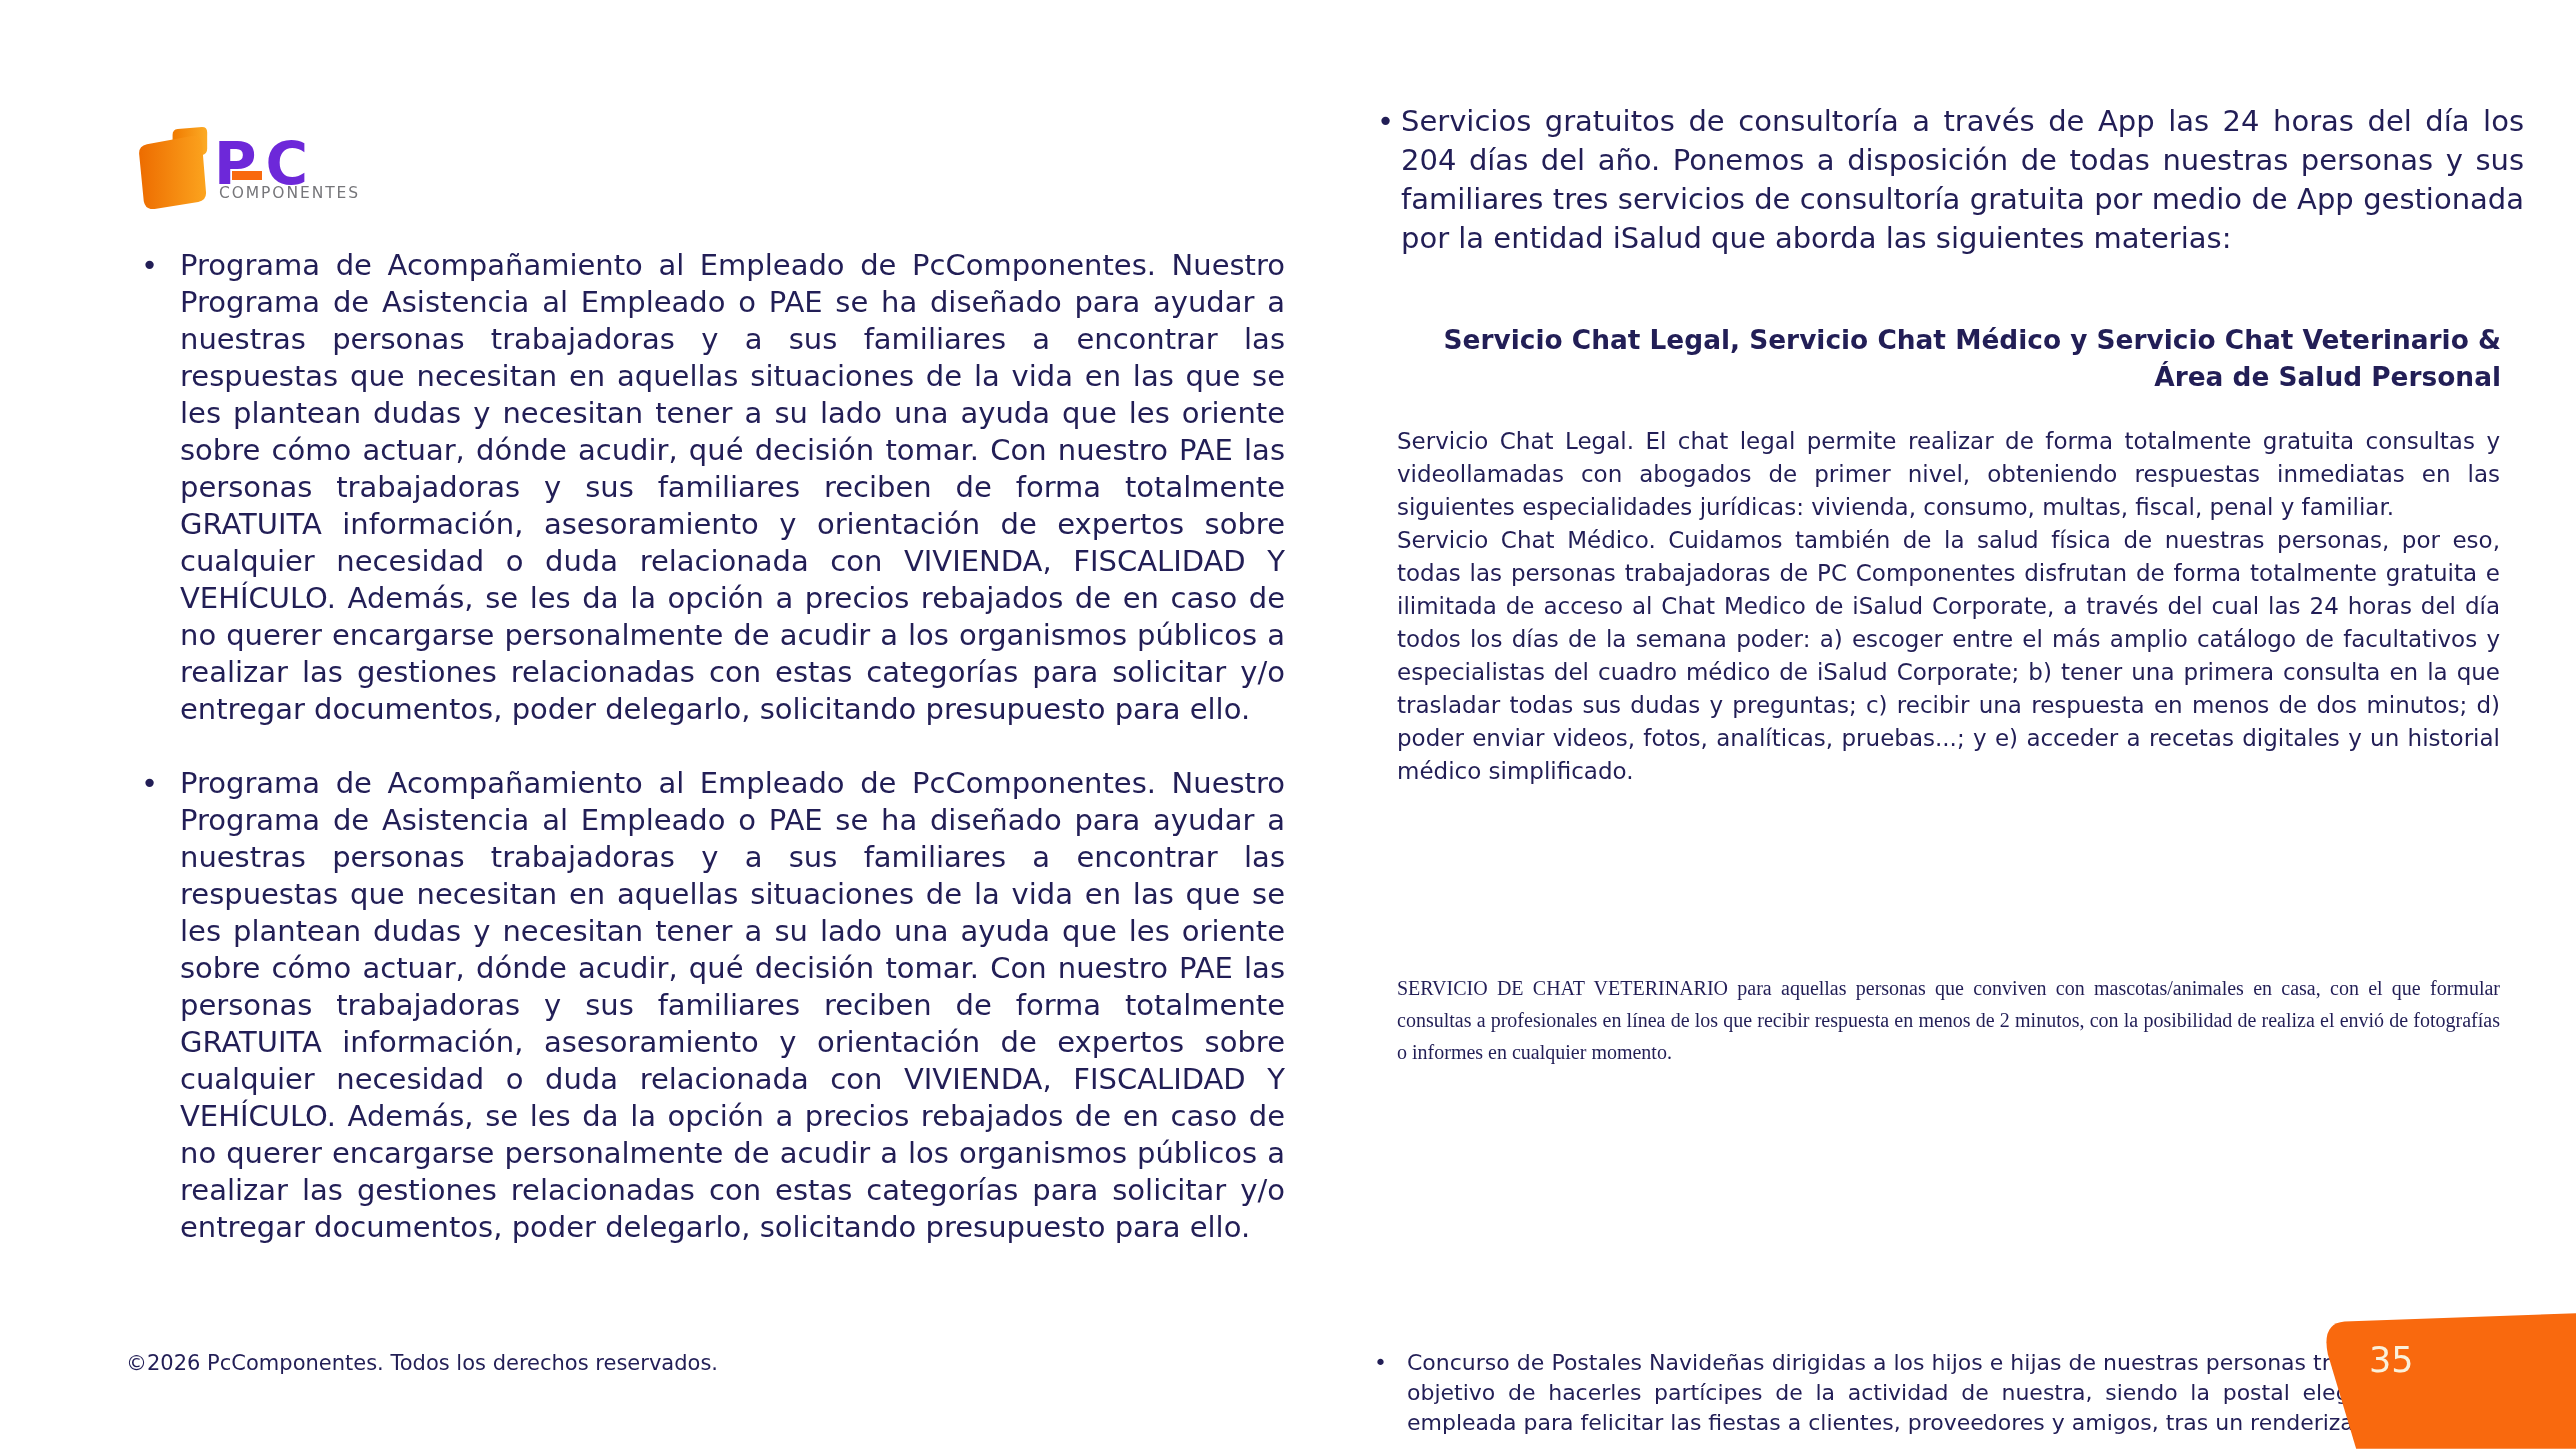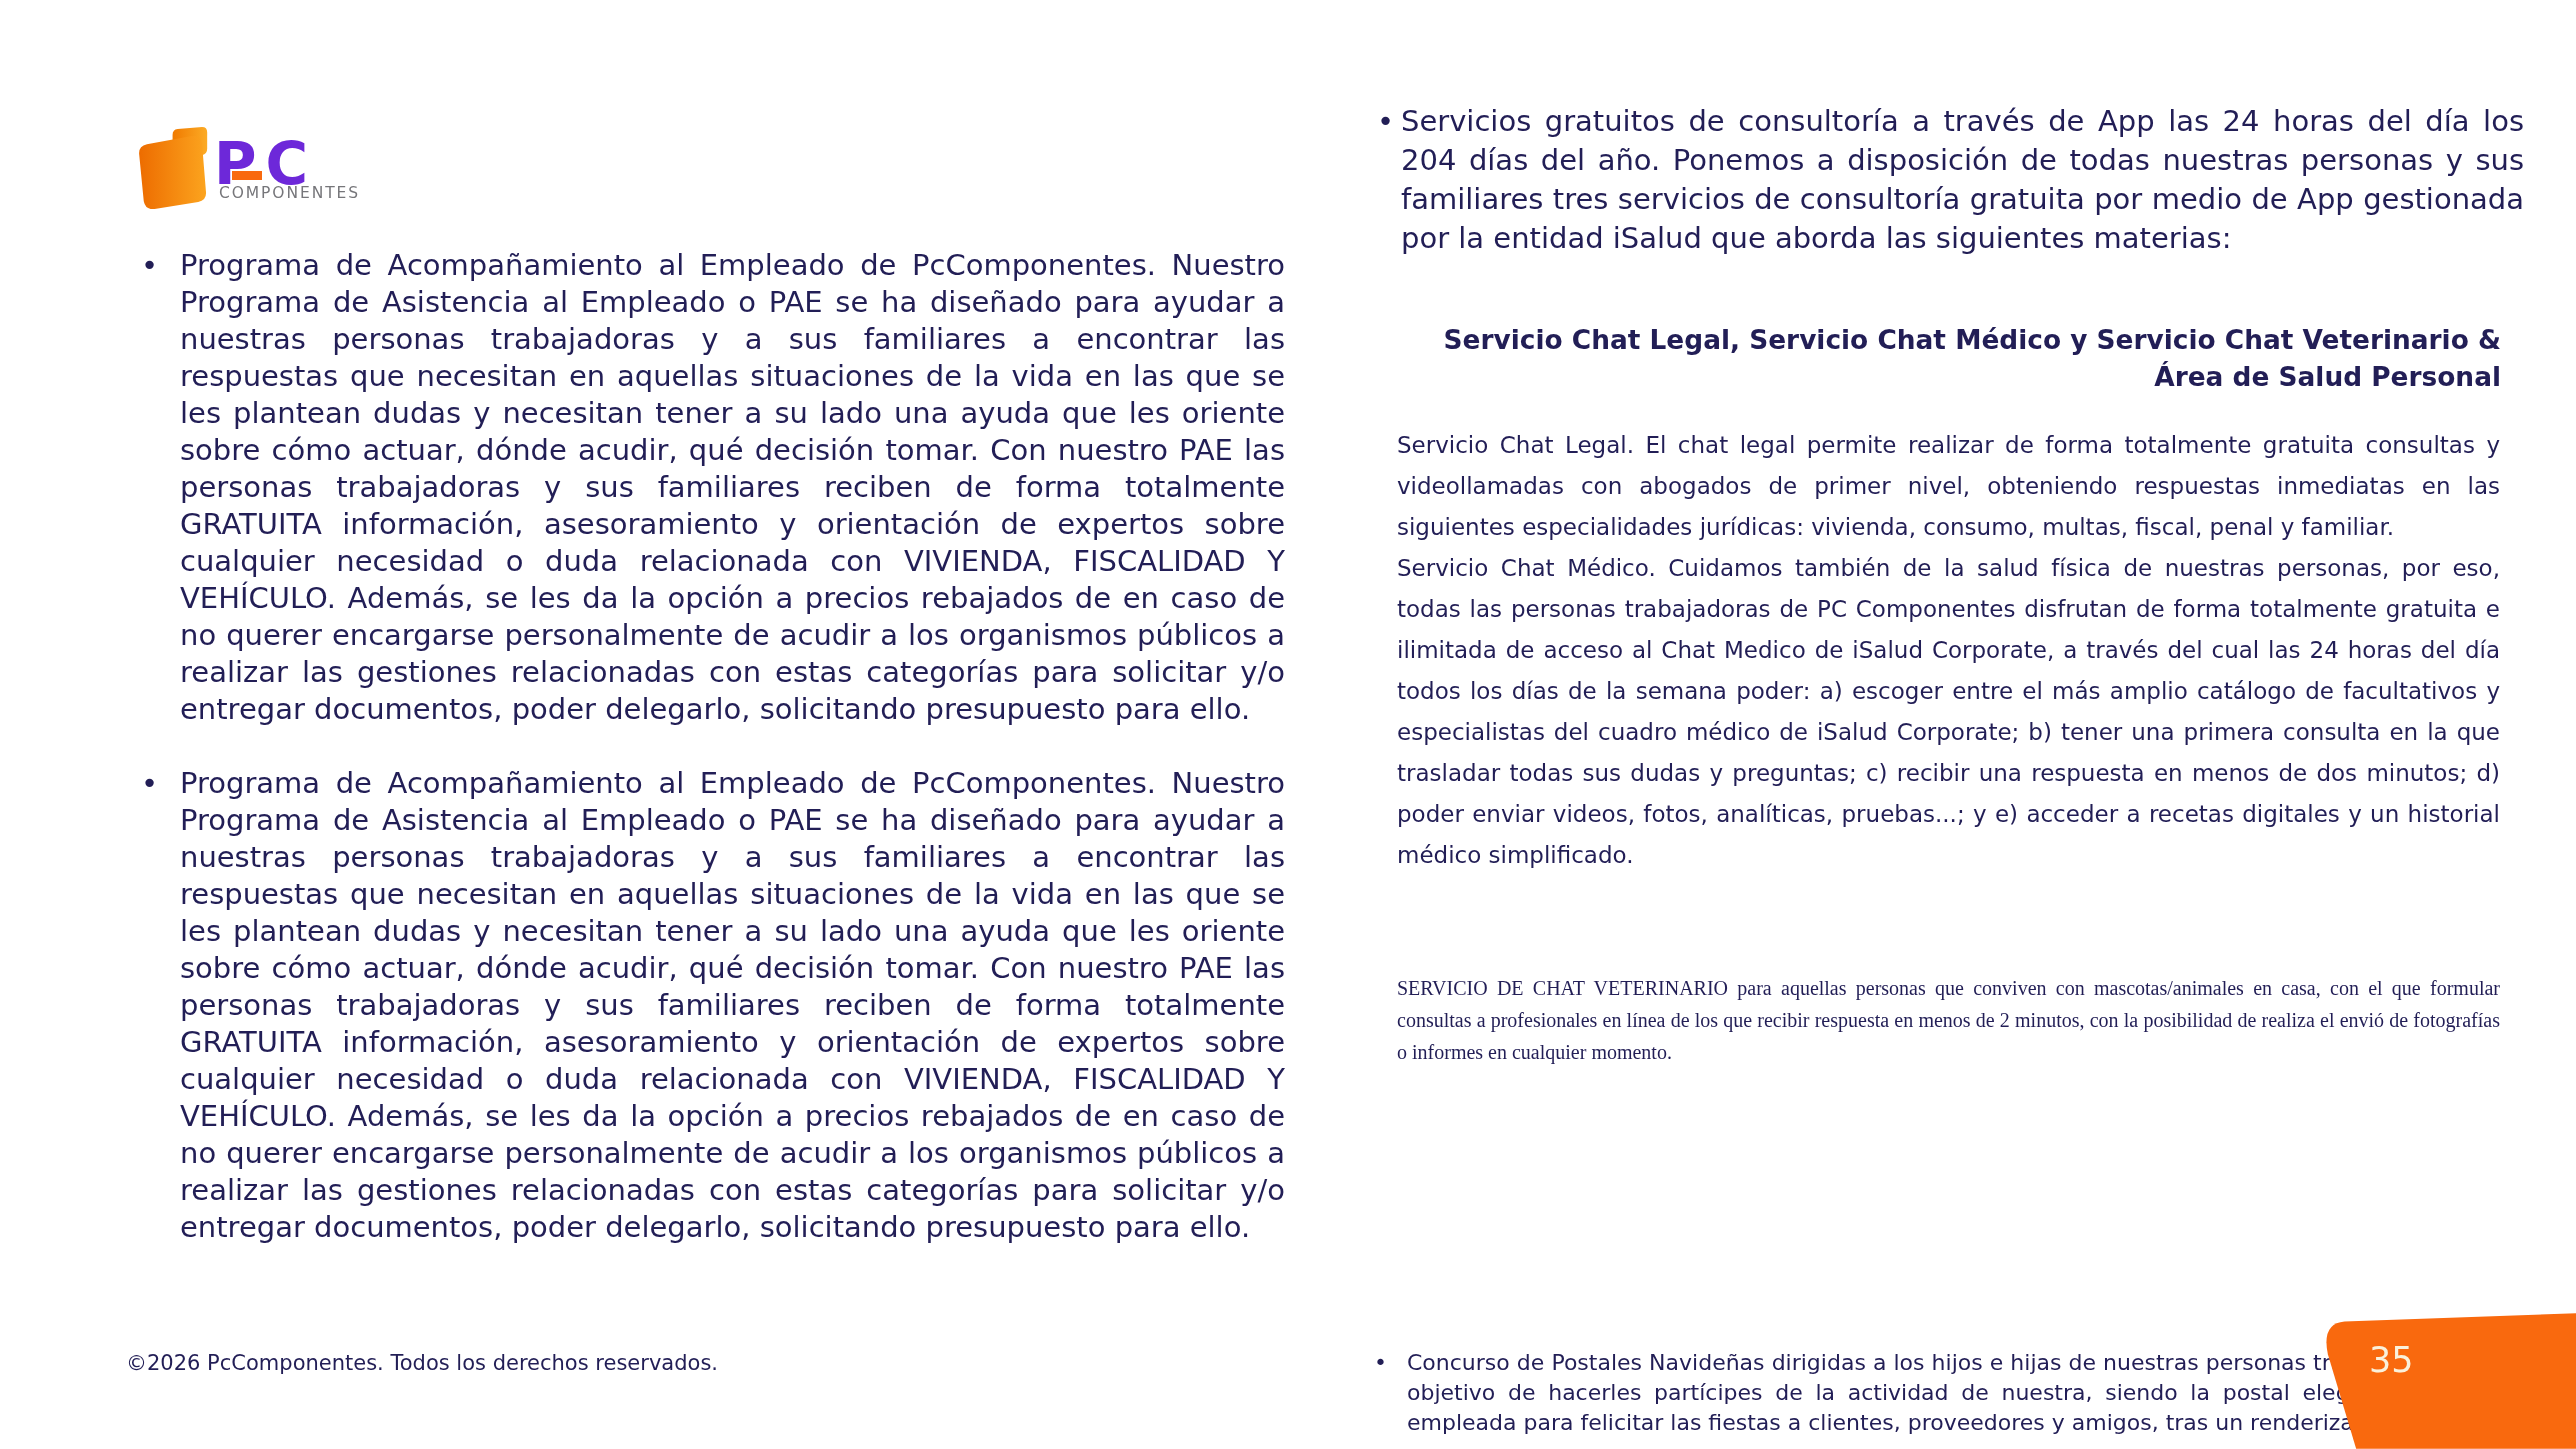--- a/index.html
+++ b/index.html
@@ -51,21 +51,21 @@
     left: 1377px; top: 102px; width: 1123px;
     padding-left: 24px; font-size: 29px; line-height: 39px;
   }
   #rc-heading {
     left: 1397px; top: 321px; width: 1104px;
     font-size: 26.4px; font-weight: bold; line-height: 37px;
     text-align: right;
   }
   #rc-services {
     left: 1397px; top: 425px; width: 1103px;
-    font-size: 23px; line-height: 41px; text-align: justify;
+    font-size: 23px; line-height: 33px; text-align: justify;
   }
   #rc-small {
     left: 1397px; top: 972px; width: 1103px;
     font-size: 20px; line-height: 32px; text-align: justify; font-family: Liberation Serif, serif;
   }
   #rc-bullet2 {
     left: 1374px; top: 1192px; width: 1126px;
     padding-left: 33px; font-size: 22px; line-height: 30px;
   }
 

